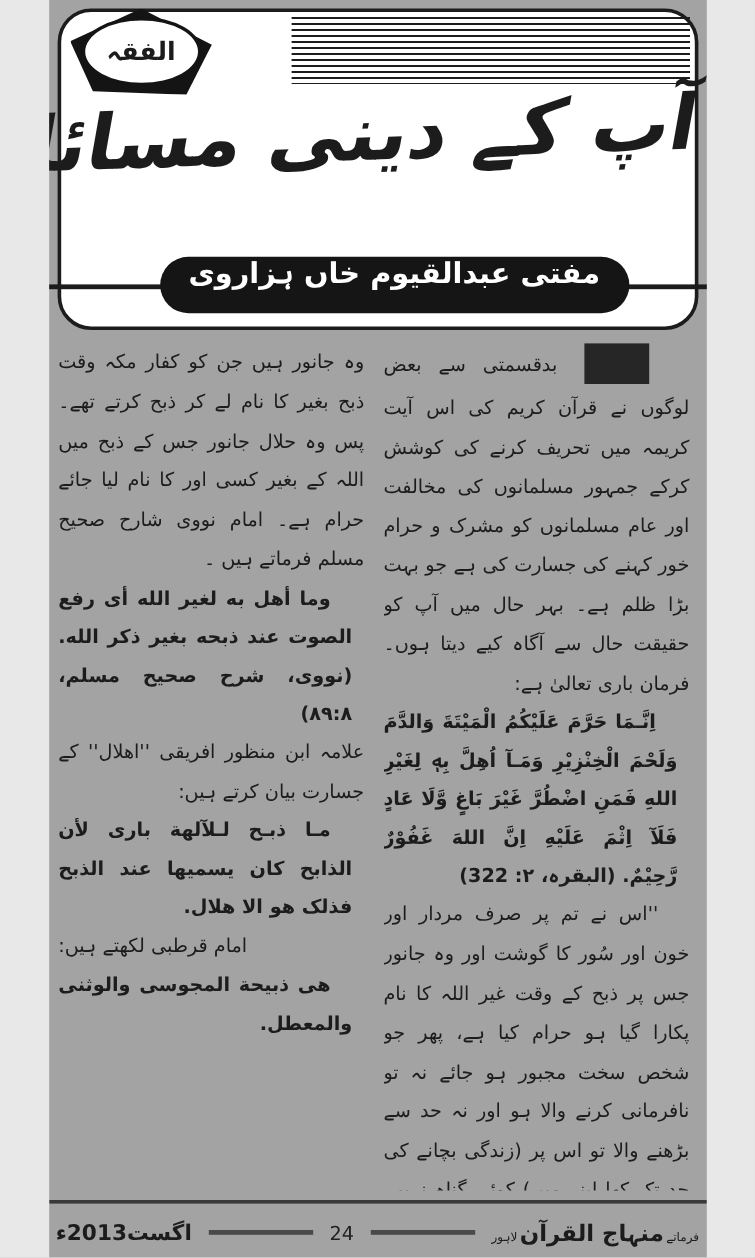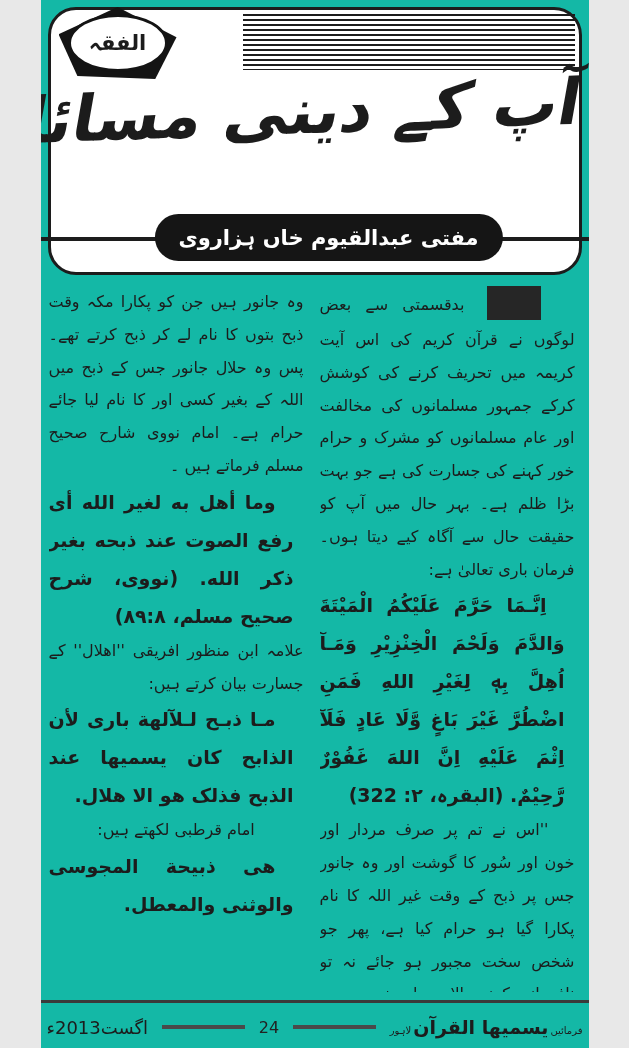--- a/index.html
+++ b/index.html
@@ -1,21 +1,21 @@
 <!DOCTYPE html>
 <html lang="ur" dir="rtl"><head>
 <meta charset="utf-8">
 <style>
   * { box-sizing: border-box; margin: 0; padding: 0; }
   html, body { background: #e8e8e8; }
   .page {
     position: relative;
     width: 548px; height: 1048px;
     margin: 0 auto;
-    background: #14b8a6;
+    background: #a3a3a3;
     font-family: "DejaVu Sans", sans-serif;
     color: #1c1c1c;
     overflow: hidden;
     direction: rtl;
   }
 
   
   .header-box {
     position: absolute; top: 7px; left: 7px; right: 7px; height: 268px;
     border: 3.5px solid #1c1c1c; border-radius: 28px;
@@ -47,62 +47,62 @@
   }
   .header-line {
     position: absolute; left: -3.5px; right: -3.5px; top: 237px; height: 3.5px;
     background: #1c1c1c; z-index: 1;
   }
   .author-pill {
     position: absolute; top: 214px; left: 50%;
     transform: translateX(-50%) translateX(14px);
     min-width: 252px; height: 47px; padding: 0 24px;
     background: #151515; border-radius: 24px;
-    color: #fff; display: flex; align-items: center; justify-content: center;
-    font-size: 21px; font-weight: 700; z-index: 2; white-space: nowrap;
+    color: #fff; display: flex; align-items: flex-start; justify-content: center;
+    font-size: 24px; font-weight: 700; z-index: 2; white-space: nowrap;
   }
 
   
   .content {
     position: absolute; top: 286px; right: 14px; left: 8px; height: 706px;
     display: flex; gap: 16px; direction: rtl;
   }
   .col { flex: 1; overflow: hidden; }
   .para {
     text-align: justify;
     font-size: 16px; line-height: 2.05;
   }
   .indent { text-indent: 26px; }
   .arabic {
-    font-weight: 700; font-size: 19px; line-height: 2.0;
+    font-weight: 700; font-size: 16px; line-height: 2.0;
     padding-right: 10px; text-indent: 18px;
   }
   .arabic-inline { font-weight: 700; }
-  .center { text-align: center; text-indent: 0; }
+  .center { text-align: left; text-indent: 0; }
   .label-box {
     display: inline-block; background: #262626; vertical-align: middle;
     margin-left: 8px; margin-bottom: 4px;
   }
   .label-box.q { width: 74px; height: 36px; }
   .label-box.a { width: 54px; height: 34px; margin-right: 34px; }
 
   
   .footer-rule {
     position: absolute; left: 0; right: 0; top: 1000px; height: 3px; background: #3a3a3a;
   }
   .footer {
     position: absolute; left: 6px; right: 6px; top: 1010px; height: 34px;
     display: flex; align-items: center; direction: rtl;
   }
   .footer-mag { white-space: nowrap; display: flex; align-items: baseline; gap: 2px; }
   .footer-mag .tiny { font-size: 10px; }
   .footer-mag .big { font-size: 19px; font-weight: 700; }
   .footer-dash { flex: 1; height: 4px; background: #4a4a4a; margin: 0 14px; max-width: 170px; }
   .page-number { font-size: 16px; color: #222; direction: ltr; }
-  .footer-date { font-size: 18px; font-weight: 400; white-space: nowrap; }
+  .footer-date { font-size: 18px; font-weight: 700; white-space: nowrap; }
 </style>
 </head>
 <body>
 
 <div class="page">
 
   <div class="header-box">
     <div class="stripes"></div>
     <div class="fiqh-badge">
       <div class="fiqh-diamond"></div>
@@ -123,36 +123,36 @@
       <p class="para">
         <span class="label-box a"></span>
         <span>بدقسمتی سے بعض لوگوں نے قرآن کریم کی اس آیت کریمہ میں تحریف کرنے کی کوشش کرکے جمہور مسلمانوں کی مخالفت اور عام مسلمانوں کو مشرک و حرام خور کہنے کی جسارت کی ہے جو بہت بڑا ظلم ہے۔ بہر حال میں آپ کو حقیقت حال سے آگاہ کیے دیتا ہوں۔ فرمان باری تعالیٰ ہے:</span>
       </p>
       <p class="para arabic">اِنَّـمَا حَرَّمَ عَلَيْكُمُ الْمَيْتَةَ وَالدَّمَ وَلَحْمَ الْخِنْزِيْرِ وَمَـآ اُهِلَّ بِهٖ لِغَيْرِ اللهِ فَمَنِ اضْطُرَّ غَيْرَ بَاغٍ وَّلَا عَادٍ فَلَآ اِثْمَ عَلَيْهِ اِنَّ اللهَ غَفُوْرٌ رَّحِيْمٌ. (البقرہ، ۲: 322)</p>
       <p class="para indent">''اس نے تم پر صرف مردار اور خون اور سُور کا گوشت اور وہ جانور جس پر ذبح کے وقت غیر اللہ کا نام پکارا گیا ہو حرام کیا ہے، پھر جو شخص سخت مجبور ہو جائے نہ تو نافرمانی کرنے والا ہو اور نہ حد سے بڑھنے والا تو اس پر (زندگی بچانے کی حد تک کھا لینے میں) کوئی گناہ نہیں، بے شک اللہ نہایت بخشنے والا مہربان ہے''۔</p>
 
     </div>
 
     <div class="col">
-      <p class="para">وہ جانور ہیں جن کو پکارا مکہ وقت ذبح بتوں کا نام لے کر ذبح کرتے تھے۔ پس وہ حلال جانور جس کے ذبح میں اللہ کے بغیر کسی اور کا نام لیا جائے حرام ہے۔ امام نووی شارح صحیح مسلم فرماتے ہیں ۔</p>
+      <p class="para">وہ جانور ہیں جن کو کفار مکہ وقت ذبح بغير کا نام لے کر ذبح کرتے تھے۔ پس وہ حلال جانور جس کے ذبح میں اللہ کے بغیر کسی اور کا نام لیا جائے حرام ہے۔ امام نووی شارح صحیح مسلم فرماتے ہیں ۔</p>
       <p class="para arabic">وما أهل به لغير الله أی رفع الصوت عند ذبحه بغير ذکر الله. (نووی، شرح صحیح مسلم، ۸۹:۸)</p>
       <p class="para">علامہ ابن منظور افریقی ''اھلال'' کے جسارت بیان کرتے ہیں:</p>
       <p class="para arabic">مـا ذبـح لـلآلهة باری لأن الذابح کان يسميها عند الذبح فذلک هو الا هلال.</p>
       <p class="para center">امام قرطبی لکھتے ہیں:</p>
       <p class="para arabic">هی ذبيحة المجوسی والوثنی والمعطل.</p>
 
     </div>
 
   </div>
 
   <div class="footer-rule"></div>
   <div class="footer">
     <div class="footer-mag">
-      <span class="tiny">فرمائیں</span>
-      <span class="big">يسميها القرآن</span>
+      <span class="tiny">فرماتے</span>
+      <span class="big">منہاج القرآن</span>
       <span class="tiny">لاہور</span>
     </div>
     <div class="footer-dash"></div>
     <div class="page-number">24</div>
     <div class="footer-dash"></div>
     <div class="footer-date">اگست2013ء</div>
   </div>
 
 </div>
 

